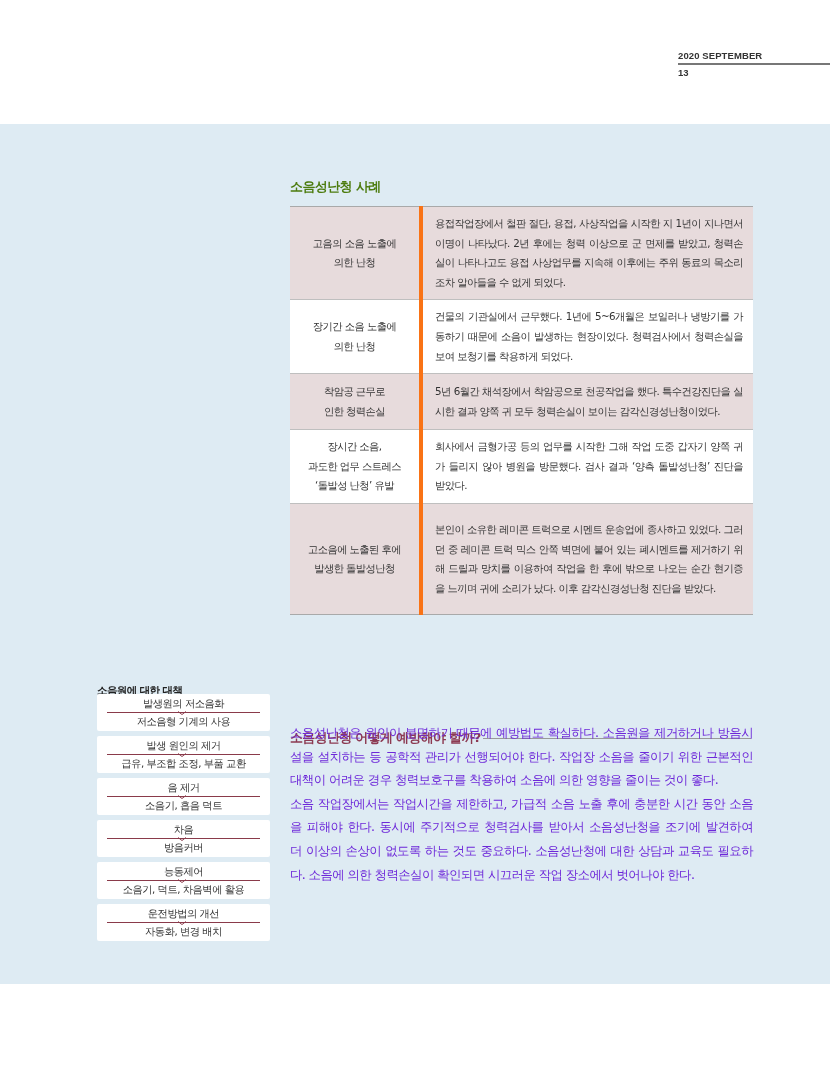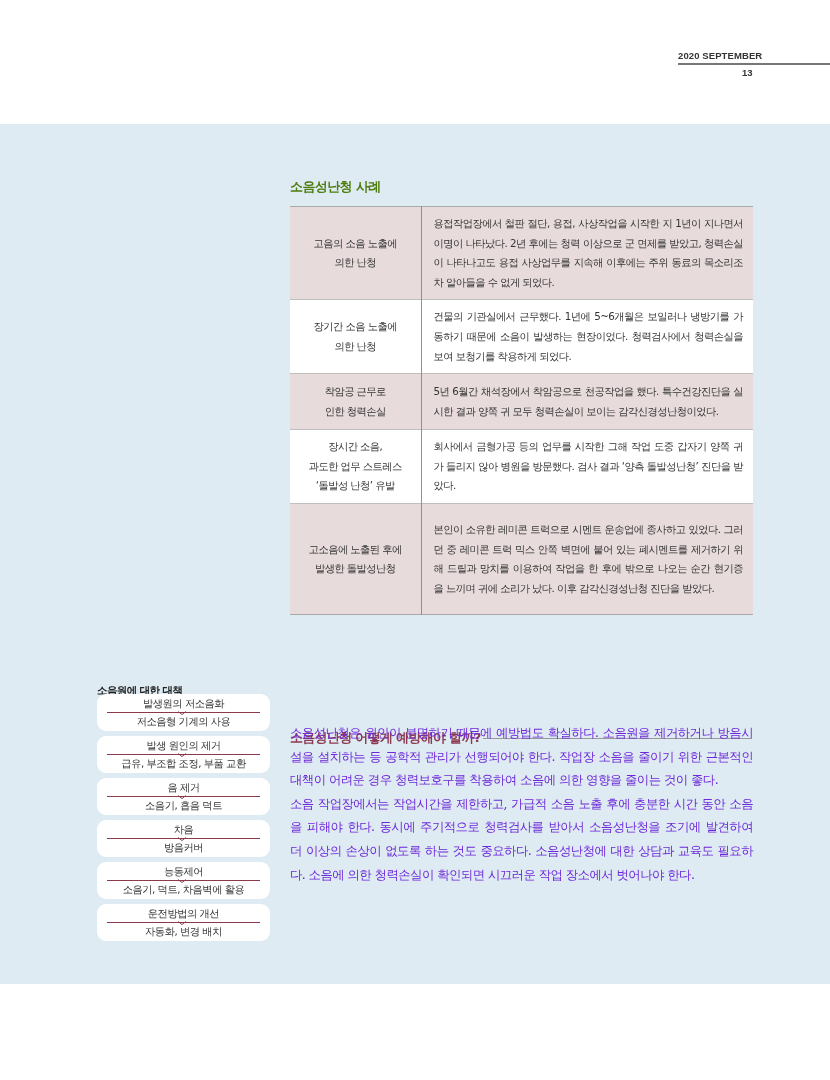--- a/index.html
+++ b/index.html
@@ -2,37 +2,37 @@
 <html><head>
   <meta charset="utf-8">
   <style>
     * { margin: 0; padding: 0; box-sizing: border-box; }
     html, body { width: 830px; height: 1080px; background: #ffffff; overflow: hidden; }
     body { position: relative; font-family: "DejaVu Sans", "Liberation Sans", sans-serif; color: #333; }
 
     .page-header { position: absolute; left: 678px; top: 49px; width: 152px; }
     .page-header .issue { font-family: "Liberation Sans", sans-serif; font-weight: bold; font-size: 9.5px; color: #333; letter-spacing: 0.1px; padding-left: 0; height: 13px; line-height: 13px; }
     .page-header .rule { height: 1.5px; background: #777; width: 152px; margin-top: 1px; }
-    .page-header .pageno { font-family: "Liberation Sans", sans-serif; font-weight: bold; font-size: 9.5px; color: #333; margin-left: 64px; margin-top: 2px; line-height: 12px; }
+    .page-header .pageno { font-family: "Liberation Sans", sans-serif; font-weight: bold; font-size: 9.5px; color: #333; margin-top: 2px; line-height: 12px; }
 
     .blue-band { position: absolute; left: 0; top: 124px; width: 830px; height: 860px; background: #deebf3; }
 
     .section-title { position: absolute; left: 290px; top: 178px; font-size: 13px; font-weight: bold; color: #4d7c0f; letter-spacing: -0.6px; }
 
     .case-table { position: absolute; left: 290px; top: 206px; width: 463px; border-collapse: collapse; border-top: 1.5px solid #a9a9a9; border-bottom: 1.5px solid #a9a9a9; }
     .case-table td { font-size: 10.3px; letter-spacing: -0.55px; line-height: 19.6px; color: #333; vertical-align: middle; border-top: 1px solid #bfbfbf; }
     .case-table tr:first-child td { border-top: none; }
-    .case-table td.label { width: 131px; text-align: center; border-right: 1px solid #f97316; padding: 0 6px; }
+    .case-table td.label { width: 131px; text-align: center; border-right: 4px solid #f97316; padding: 0 6px; }
     .case-table td.desc { padding: 7px 10px 7px 12px; text-align: justify; }
     .case-table tr.shaded td { background: #e7dbdc; }
     .case-table tr.plain td { background: #ffffff; }
 
     .side-title { position: absolute; left: 97px; top: 674px; font-size: 10.5px; font-weight: bold; color: #222; letter-spacing: -0.6px; margin-top: 10px; }
     .measures { position: absolute; left: 97px; top: 694px; width: 173px; }
-    .measure { background: #ffffff; border-radius: 9px; height: 37px; margin-bottom: 5px; position: relative; text-align: center; }
+    .measure { background: #ffffff; border-radius: 2px; height: 37px; margin-bottom: 5px; position: relative; text-align: center; }
     .measure .top { font-size: 10.3px; letter-spacing: -0.5px; color: #333; line-height: 14px; padding-top: 2px; display: block; }
     .measure .divider { position: absolute; left: 10px; right: 10px; top: 17.5px; height: 1px; background: #8a3a4a; }
     .measure .notch { position: absolute; left: 81px; top: 15px; width: 8px; height: 6px; }
     .measure .bottom { font-size: 10.3px; letter-spacing: -0.5px; color: #333; line-height: 14px; position: absolute; left: 0; right: 0; top: 20px; display: block; }
 
     .prev-title-wrap { position: absolute; left: 290px; top: 728px; width: 461px; height: 20px; display: flex; align-items: center; }
     .prev-title { font-size: 13px; font-weight: bold; color: #8c3a52; letter-spacing: -0.7px; white-space: nowrap; }
     .prev-rule { flex: 1; height: 1px; background: #999; margin-left: 2px; }
 
     .body-text { position: absolute; left: 290px; top: 721px; width: 463px; font-family: "DejaVu Serif", "Liberation Serif", serif; font-size: 12.4px; letter-spacing: -0.55px; line-height: 23.6px; color: #6d28d9; text-align: justify; }

